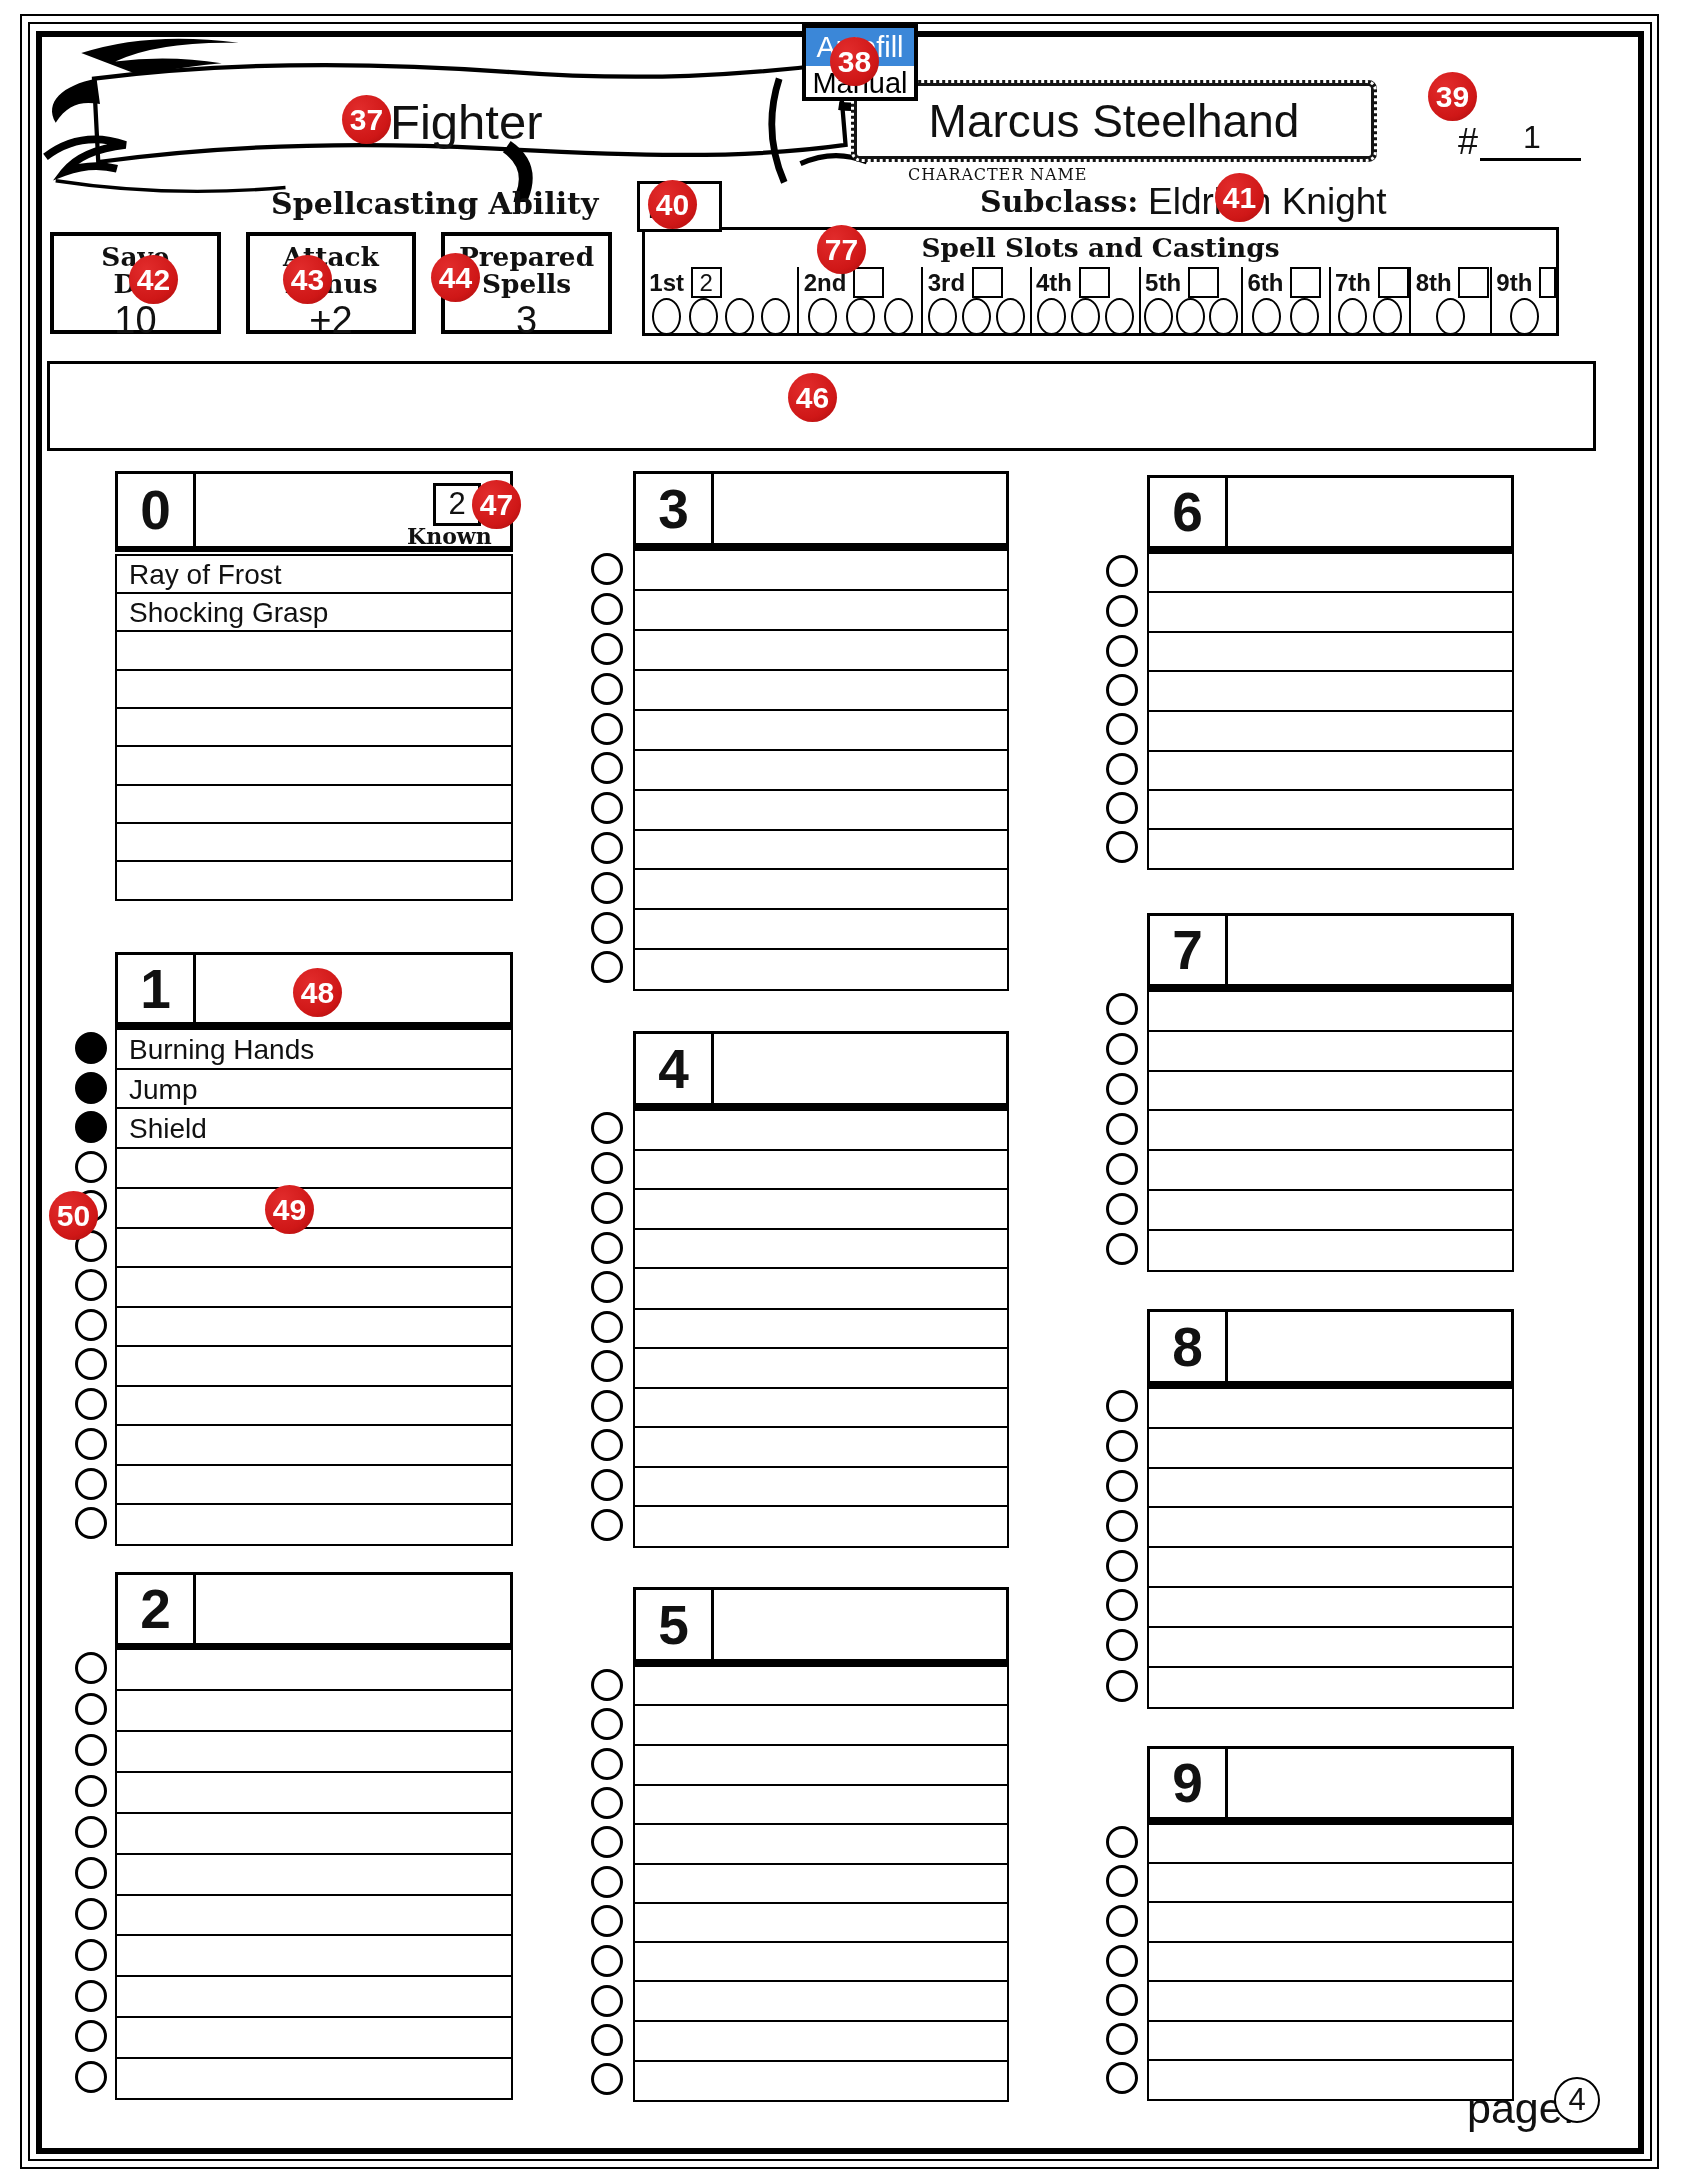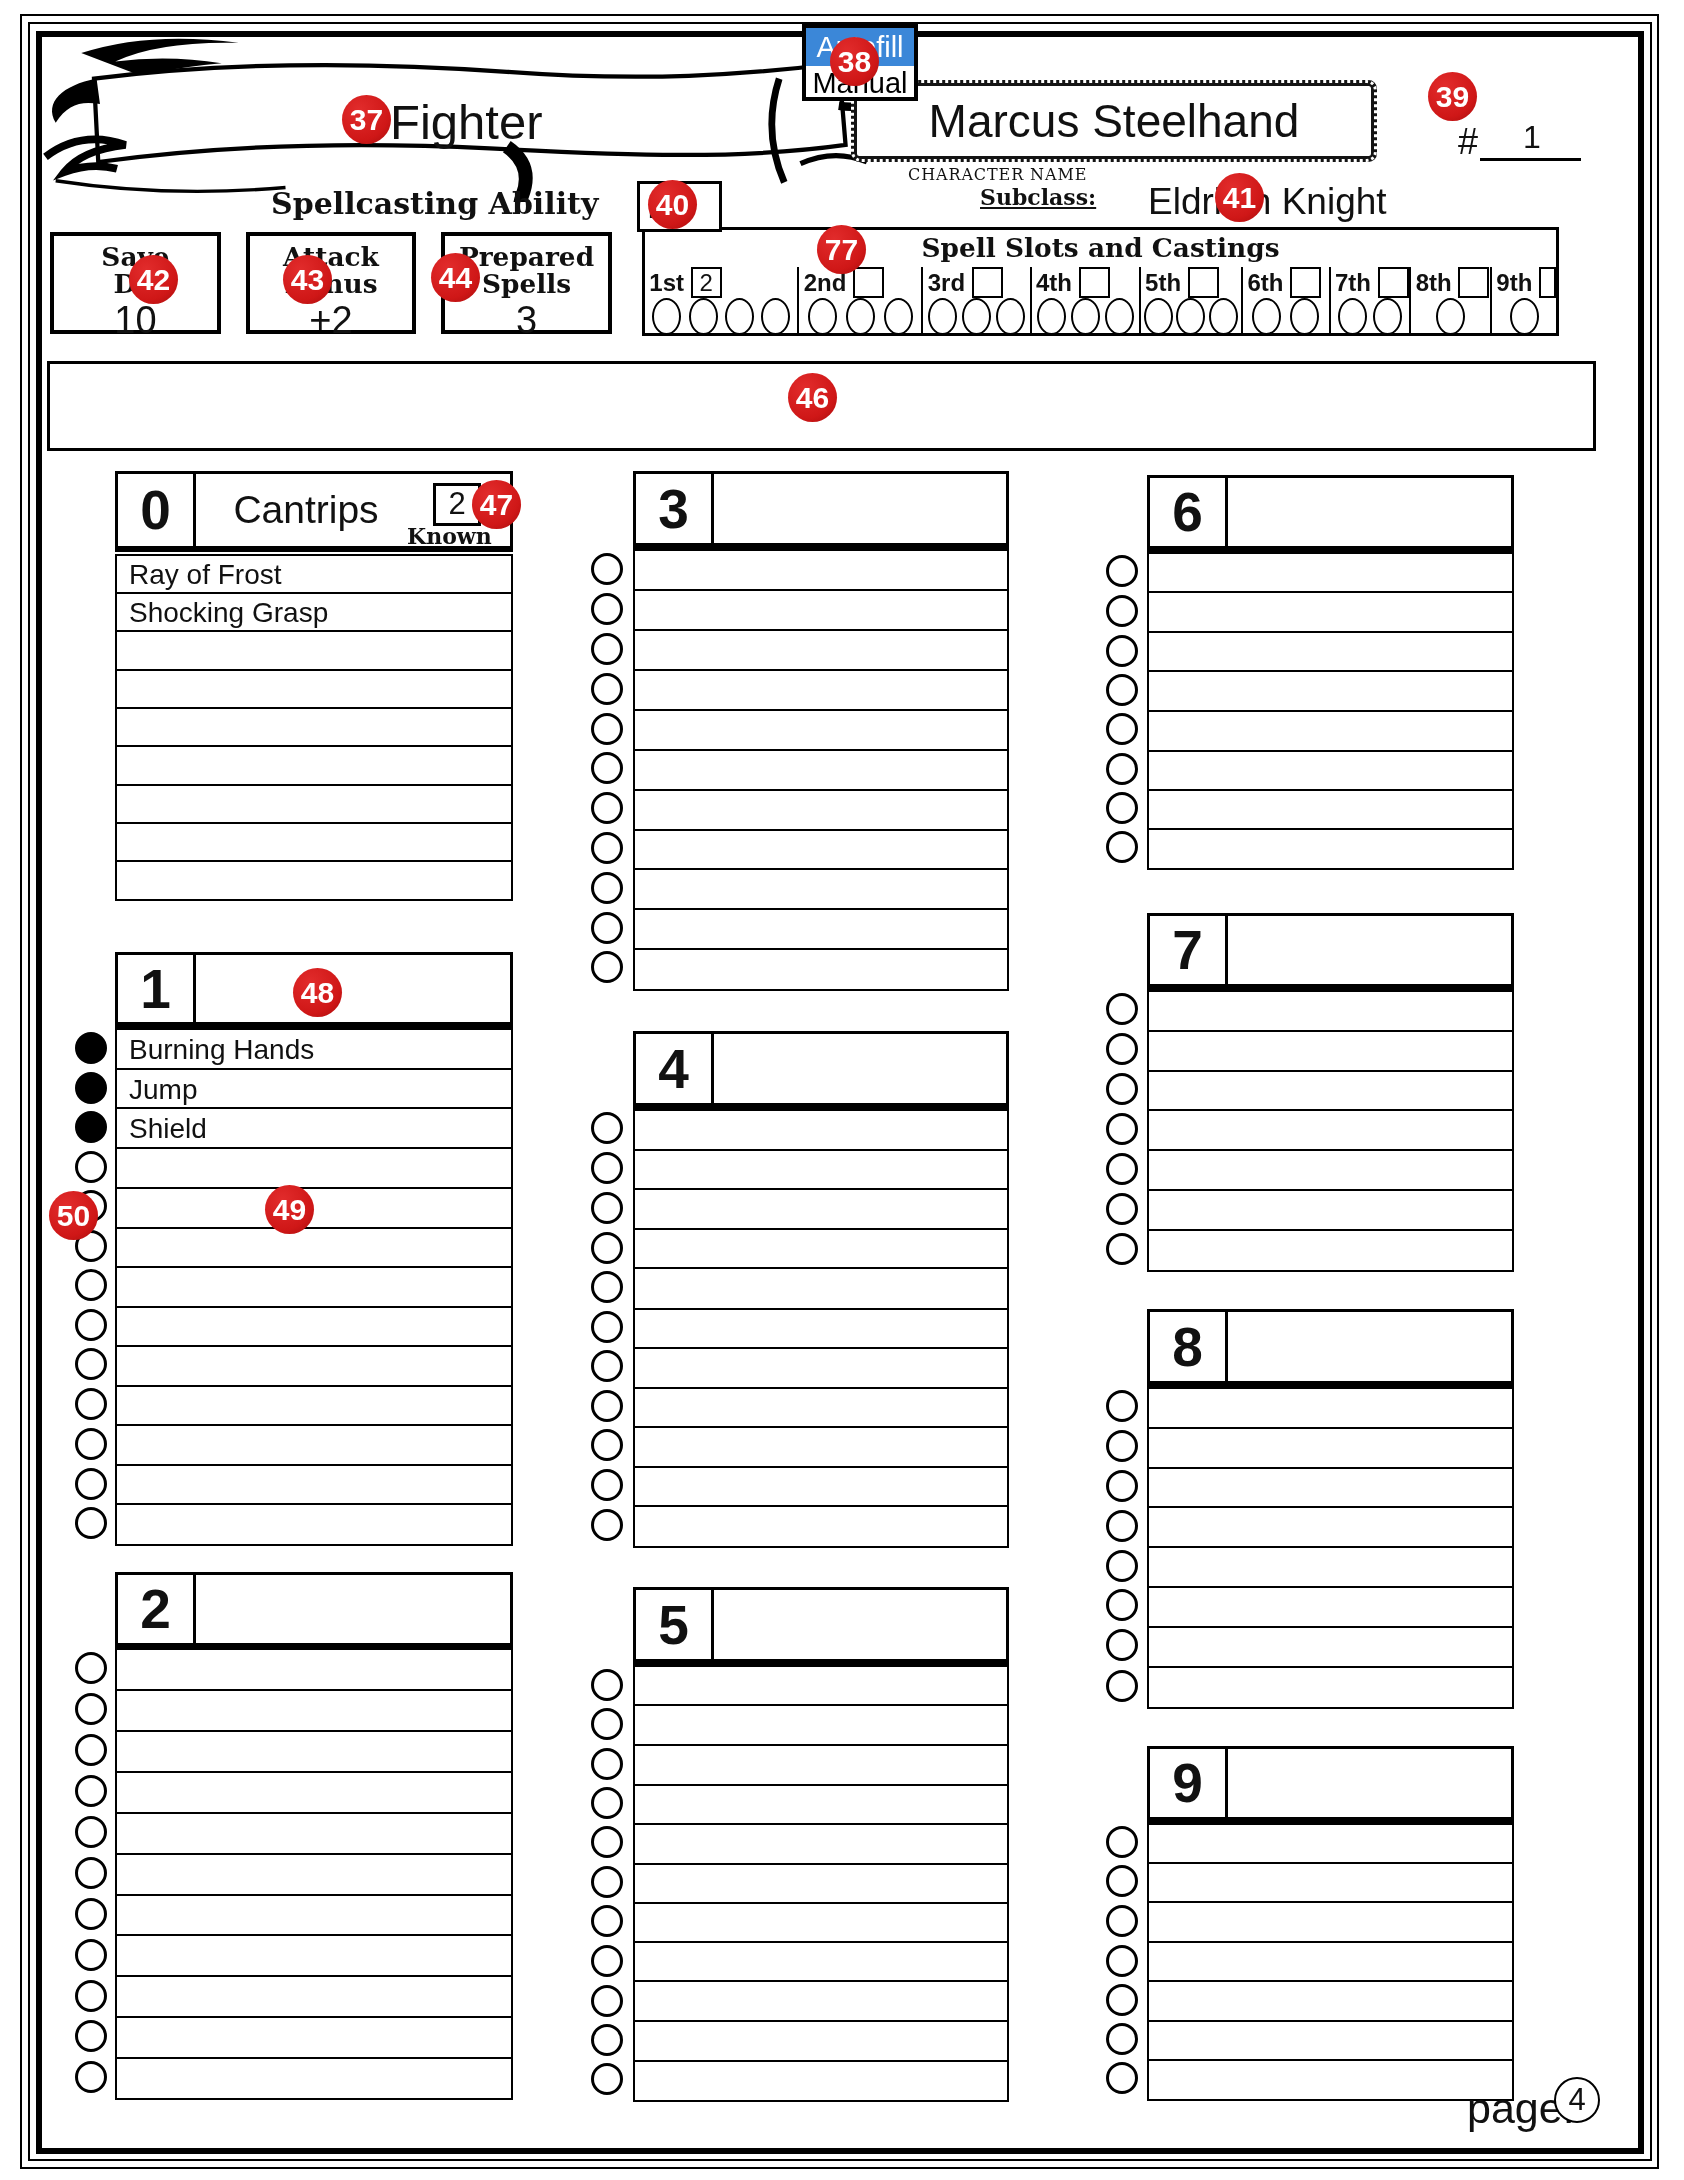--- a/index.html
+++ b/index.html
@@ -26,21 +26,21 @@
   #name-box::before{content:"";position:absolute;inset:-6px;border:3.4px dotted #fff;border-radius:10.2px;pointer-events:none;}
   #name-caption{position:absolute;left:908px;top:165px;font-family:"DejaVu Serif",serif;
      font-size:16px;letter-spacing:0.9px;z-index:5;}
   #sheet-hash{position:absolute;left:1458px;top:121px;font-size:36px;z-index:5;}
   #sheet-num{position:absolute;left:1523px;top:119px;font-size:32px;z-index:5;}
   #sheet-underline{position:absolute;left:1480px;top:158px;width:101px;border-bottom:3.4px solid #000;z-index:5;}
 
   #ability-label{position:absolute;left:271px;top:186px;font-size:30px;z-index:5;}
   #ability-box{position:absolute;left:637px;top:181px;width:85px;height:51px;border:3.4px solid #000;
      box-sizing:border-box;font-size:34px;display:flex;align-items:center;padding-left:6.8px;background:#fff;z-index:5;}
-  #subclass-label{position:absolute;left:980px;top:184px;font-size:22px;z-index:5;text-decoration:underline;}
+  #subclass-label{position:absolute;left:980px;top:184px;font-size:30px;z-index:5;}
   #subclass-value{position:absolute;left:1148px;top:177px;height:49px;display:flex;align-items:center;font-size:37px;z-index:5;}
 
   .stat-box{position:absolute;border:4.3px solid #000;box-sizing:border-box;background:#fff;
      text-align:center;padding-top:6.8px;z-index:2;}
   .stat-label{font-family:"DejaVu Serif",serif;font-weight:bold;font-size:26.4px;line-height:1.04;}
   .stat-value{font-size:38px;margin-top:1.7px;}
   #save-dc{left:50px;top:232px;width:171px;height:102px;}
   #attack-bonus{left:246px;top:232px;width:170px;height:102px;}
   #prepared-spells{left:441px;top:232px;width:171px;height:102px;}
 
@@ -246,23 +246,20 @@
           </div>
         </div>
       </div>
   </div>
 
   <div id="notes-box"></div>
 
   <div id="sections">
       <div class="sec-header" style="left: 115px; top: 471px; width: 398px; height: 81px;">
         <div class="sec-num">0</div>
-        <div class="sec-title">
-          <span class="ttl">Cantrips</span>
-        </div>
         <div class="known-box">2</div>
         <div class="known-label">Known</div>
       </div>
       <div class="row" style="left: 115px; top: 554px; width: 398px; height: 41px;">Ray of Frost</div>
       <div class="row" style="left: 115px; top: 592px; width: 398px; height: 41px;">Shocking Grasp</div>
       <div class="row" style="left: 115px; top: 630px; width: 398px; height: 41px;"></div>
       <div class="row" style="left: 115px; top: 669px; width: 398px; height: 41px;"></div>
       <div class="row" style="left: 115px; top: 707px; width: 398px; height: 41px;"></div>
       <div class="row" style="left: 115px; top: 745px; width: 398px; height: 41px;"></div>
       <div class="row" style="left: 115px; top: 784px; width: 398px; height: 41px;"></div>

